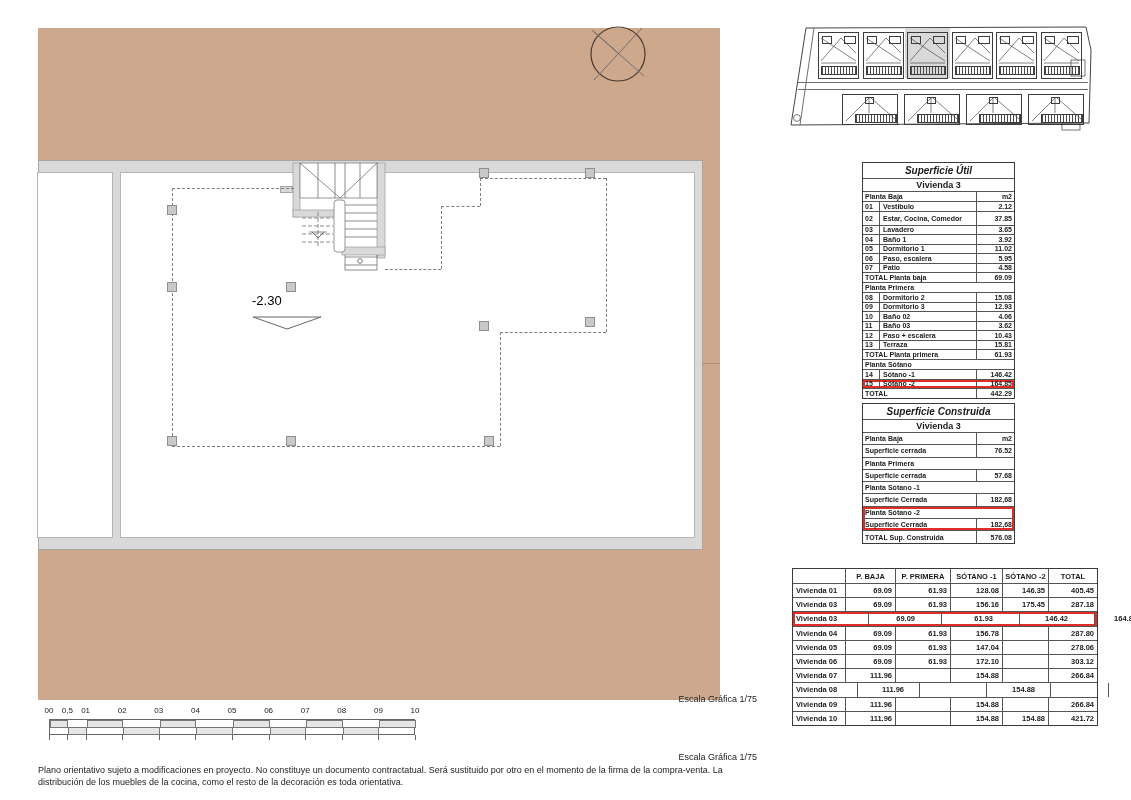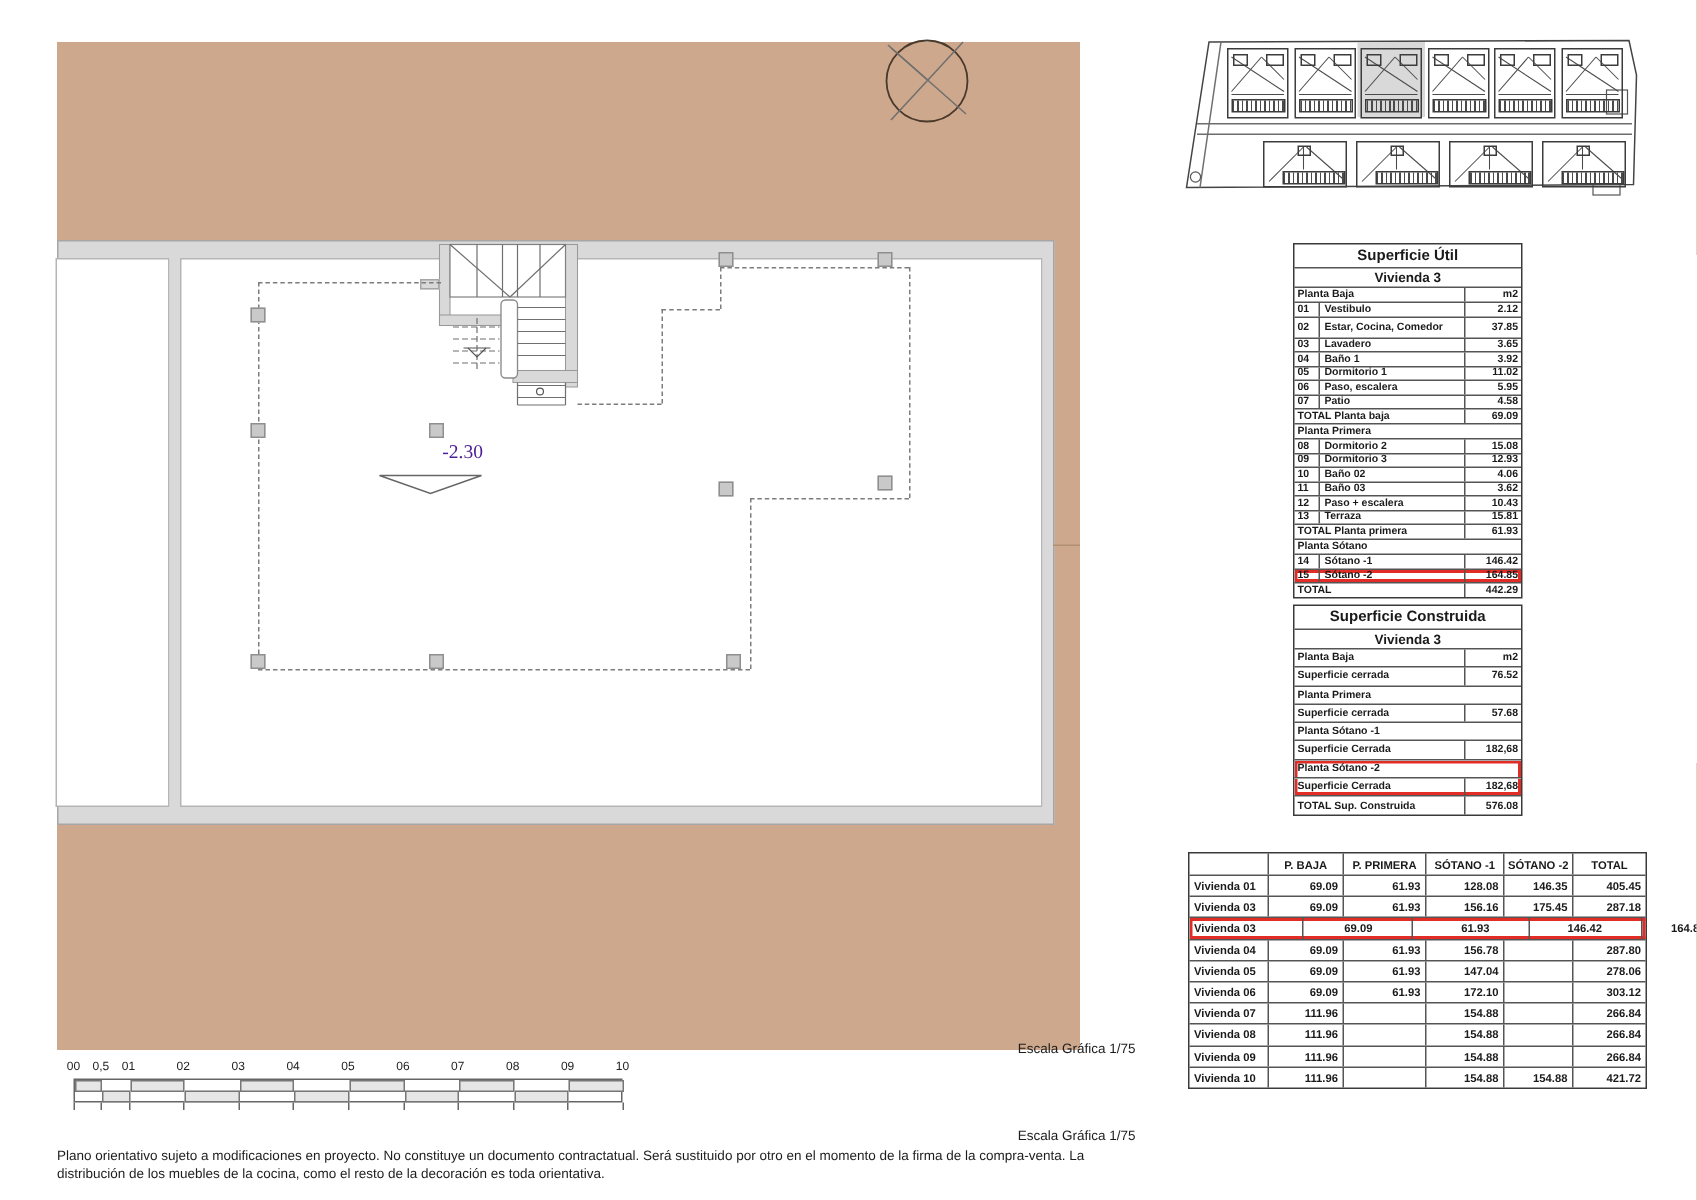--- a/index.html
+++ b/index.html
@@ -10,41 +10,41 @@
   
   #plan{left:38px;top:28px;width:682px;height:672px;background:var(--terrain);}
   #band{left:0;top:132px;width:665px;height:390px;background:#d9d9d9;
         border:1px solid #a6a6a6;box-sizing:border-box;}
   .room{background:#ffffff;border:1px solid #b5b5b5;box-sizing:border-box;}
   #room-left{left:-1px;top:144px;width:76px;height:366px;}
   #room-main{left:82px;top:144px;width:575px;height:366px;}
   .dash-h{border-top:1px dashed #7d7d7d;height:0;}
   .dash-v{border-left:1px dashed #7d7d7d;width:0;}
   .pillar{width:10px;height:10px;background:#c9c9c9;border:1px solid #8f8f8f;box-sizing:border-box;}
-  #level-label{left:214px;top:265px;width:70px;text-align:right;font-size:13px;color:#4c1d95;font-family:Liberation Serif, serif;}
+  #level-label{left:214px;top:265px;width:70px;text-align:left;font-size:13px;color:#000000;}
   #terrain-line{left:664px;top:335px;width:18px;border-top:1px solid #b18f71;}
   #plan-scale-label{left:600px;top:694px;width:157px;text-align:right;font-size:9px;color:#1c1c1c;}
 
   
   #siteplan{left:788px;top:22px;width:312px;height:112px;}
   .villa{position:absolute;border:1px solid #3c3c3c;box-sizing:border-box;background:transparent;}
   .villa .fr{position:absolute;border:1px solid #3c3c3c;box-sizing:border-box;}
   .villa svg{position:absolute;left:0;top:0;}
   .villa svg line{stroke:#4a4a4a;stroke-width:0.7;}
   .hatch{position:absolute;border:1px solid #3c3c3c;box-sizing:border-box;
          background:repeating-linear-gradient(90deg,#4a4a4a 0 1px,transparent 1px 3px);}
   .road-line{position:absolute;border-top:1px solid #6d6d6d;}
 
   
   .tbl{border:1.5px solid #3a3a3a;box-sizing:border-box;background:#fff;
        font-weight:bold;color:#1a1a1a;}
   .trow{display:flex;align-items:center;border-top:1px solid #555;
         font-size:7px;line-height:1;position:relative;box-sizing:border-box;}
   .trow:first-child{border-top:none;}
-  .t-title{justify-content:center;font-size:10px;height:15px;}
+  .t-title{justify-content:center;font-size:10px;height:15px;font-style:italic;}
   .t-sub{justify-content:center;font-size:9px;height:13px;}
   .c-num{width:17px;align-self:stretch;display:flex;align-items:center;
          padding-left:2px;border-right:1px solid #555;box-sizing:border-box;}
   .c-label{flex:1;padding-left:3px;}
   .c-val{width:38px;align-self:stretch;display:flex;align-items:center;justify-content:flex-end;
          padding-right:2px;border-left:1px solid #555;box-sizing:border-box;}
 
   
   #tbl-big{border:1.5px solid #3a3a3a;box-sizing:border-box;font-weight:bold;color:#1a1a1a;background:#fff;}
   .brow{display:flex;border-top:1px solid #555;box-sizing:border-box;position:relative;}
@@ -466,21 +466,21 @@
       <div class="bcell val" style="width: 49px; flex: 0 0 auto;">303.12</div>
     </div>
     <div class="brow" style="height: 14.2px;">
       <div class="bcell" style="width: 52px; flex: 0 0 auto;">Vivienda 07</div>
       <div class="bcell val" style="width: 50px; flex: 0 0 auto;">111.96</div>
       <div class="bcell val" style="width: 55px; flex: 0 0 auto;"></div>
       <div class="bcell val" style="width: 52px; flex: 0 0 auto;">154.88</div>
       <div class="bcell val" style="width: 46px; flex: 0 0 auto;"></div>
       <div class="bcell val" style="width: 49px; flex: 0 0 auto;">266.84</div>
     </div>
-    <div class="brow" style="height: 14.2px;">
+    <div class="brow" style="height: 14.2px; gap: 12px;">
       <div class="bcell" style="width: 52px; flex: 0 0 auto;">Vivienda 08</div>
       <div class="bcell val" style="width: 50px; flex: 0 0 auto;">111.96</div>
       <div class="bcell val" style="width: 55px; flex: 0 0 auto;"></div>
       <div class="bcell val" style="width: 52px; flex: 0 0 auto;">154.88</div>
       <div class="bcell val" style="width: 46px; flex: 0 0 auto;"></div>
       <div class="bcell val" style="width: 49px; flex: 0 0 auto;">266.84</div>
     </div>
     <div class="brow" style="height: 14.2px;">
       <div class="bcell" style="width: 52px; flex: 0 0 auto;">Vivienda 09</div>
       <div class="bcell val" style="width: 50px; flex: 0 0 auto;">111.96</div>

